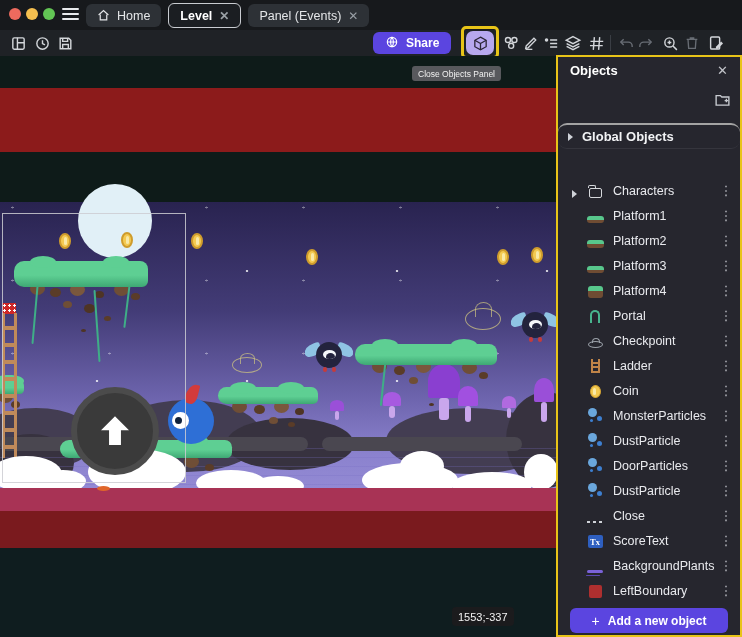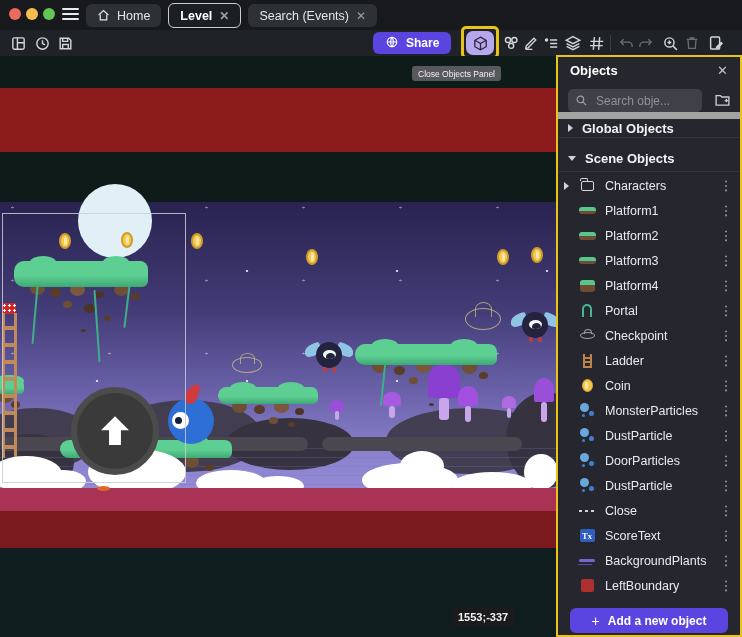--- a/index.html
+++ b/index.html
@@ -34,21 +34,21 @@
   .preview .drop{display:flex;align-items:center;justify-content:center;width:21px;border-left:1px solid #5a5f66;}
   .share{position:absolute;left:373px;top:32px;height:22px;padding:0 12px;display:flex;align-items:center;gap:7px;
          background:#5b45e0;border-radius:6px;color:#fff;font-size:12px;font-weight:bold;cursor:pointer;}
   .cube-box{position:absolute;left:461px;top:26px;width:38px;height:33px;border:3px solid #e8c418;border-radius:5px;pointer-events:none;}
   .cube-btn{position:absolute;left:466px;top:31px;width:28px;height:24px;background:#b7a8ee;border-radius:7px;
             display:flex;align-items:center;justify-content:center;cursor:pointer;}
   .tooltip{position:absolute;left:412px;top:66px;height:15px;padding:0 6px;display:flex;align-items:center;
            background:#58595d;border-radius:3px;color:#f2f2f2;font-size:8.5px;white-space:nowrap;z-index:40;}
 
   
-  .canvas{position:absolute;top:56px;left:0;width:742px;height:581px;background:#0e1b19;overflow:hidden;font-weight:bold;}
+  .canvas{position:absolute;top:56px;left:0;width:742px;height:581px;background:#0e1b19;overflow:hidden;}
   .band{position:absolute;left:0;width:742px;}
   .band.red-top{top:32px;height:64px;background:#8c1b1b;}
   .band.pink{top:432px;height:23px;background:#a83355;z-index:20;}
   .band.darkred{top:455px;height:37px;background:#7a1a1e;z-index:20;}
   .band.botdark{top:492px;height:89px;background:#0f1d1f;z-index:20;}
   .sky{position:absolute;left:0;top:146px;width:742px;height:287px;
        background:
         radial-gradient(rgba(255,255,255,.75) 1px,transparent 1.7px),
         radial-gradient(rgba(255,255,255,.4) 1px,transparent 1.6px),
         linear-gradient(#292350 0%,#433c77 38%,#6d64ad 68%,#8b82ce 88%,#938ad4 100%);
@@ -104,26 +104,26 @@
   .p-title{font-size:13px;font-weight:bold;color:#fff;flex:1;}
   .p-close{color:#c2c4ca;font-size:13px;cursor:pointer;}
   .p-search{position:absolute;left:10px;top:32px;width:134px;height:23px;background:#404049;border-radius:5px;
             display:flex;align-items:center;gap:6px;padding:0 7px;}
   .p-search input{flex:1;min-width:0;background:transparent;border:none;outline:none;color:#e6e6e6;font-size:12px;
                   font-family:"Liberation Sans",sans-serif;}
   .p-search input::placeholder{color:#8f9199;}
   .p-addfolder{position:absolute;right:9px;top:34px;color:#c9ccd2;cursor:pointer;}
   .p-sect{position:absolute;left:0;right:0;height:26px;display:flex;align-items:center;gap:9px;padding-left:10px;
           font-size:13px;font-weight:bold;color:#f2f3f5;cursor:pointer;}
-  .p-sect.g{top:55px;border-top:7px solid #a3a3a3;border-bottom:1px solid #35353d;}
+  .p-sect.g{top:66px;border-top:2px solid #a3a3a3;border-bottom:1px solid #35353d;border-radius:9px;}
   .p-sect.s{top:89px;border-bottom:1px solid #35353d;}
   .caret-r{width:0;height:0;border-left:5px solid #cfd2d8;border-top:4px solid transparent;border-bottom:4px solid transparent;}
   .caret-d{width:0;height:0;border-top:5px solid #cfd2d8;border-left:4px solid transparent;border-right:4px solid transparent;}
   .p-list{position:absolute;left:0;right:0;top:116px;}
-  .obj-row{height:25px;display:flex;align-items:center;padding:0 6px 0 6px;cursor:pointer;}
+  .obj-row{height:25px;display:flex;align-items:flex-end;padding:0 6px 0 14px;cursor:pointer;}
   .cslot{width:13px;display:flex;}
   .oicon{width:20px;flex:0 0 20px;display:flex;align-items:center;justify-content:center;margin-right:8px;}
   .olabel{flex:1;font-size:12.5px;color:#e9eaee;}
   .kebab{width:16px;text-align:center;color:#b9bbc2;font-size:13px;}
   .ic-folder{width:13px;height:10px;border:1.5px solid #d6d8dc;border-radius:2px;position:relative;}
   .ic-folder::before{content:"";position:absolute;top:-4px;left:-1.5px;width:6px;height:2px;
                      border:1.5px solid #d6d8dc;border-bottom:none;border-radius:2px 2px 0 0;}
   .ic-plat{width:17px;height:7px;border-radius:3px;background:linear-gradient(#58c78c 0 55%,#6f4c33 55%);}
   .ic-plat.p2{height:8px;} .ic-plat.p4{width:15px;height:12px;background:linear-gradient(#58c78c 0 38%,#6f4c33 38%);}
   .ic-portal{width:10px;height:13px;border:2px solid #48b58e;border-bottom:none;border-radius:6px 6px 0 0;}
@@ -169,21 +169,21 @@
               <path d="M6 10v10h12V10"></path>
             </svg>
         </span>
         <span>Home</span>
       </div>
       <div class="tab active">
         <span>Level</span>
         <span class="x">✕</span>
       </div>
       <div class="tab">
-        <span>Search (Events)</span>
+        <span>Panel (Events)</span>
         <span class="x">✕</span>
       </div>
     </div>
   </div>
 
   <div class="toolbar"></div>
   <div class="tbtn" style="left:8px">
     <svg width="17" height="17" viewBox="0 0 24 24" fill="none" stroke="currentColor" stroke-width="2">
         <rect x="4" y="4" width="16" height="16" rx="2"></rect>
         <path d="M10.5 4v16M10.5 11h9.5"></path>
@@ -403,42 +403,31 @@
     <div class="band botdark"></div>
 
     <div class="coordbadge">1553;-337</div>
   </div>
 
   <div class="panel">
     <div class="p-head">
       <span class="p-title">Objects</span>
       <span class="p-close">✕</span>
     </div>
-    <div class="p-search">
-      <svg width="13" height="13" viewBox="0 0 24 24" fill="none" stroke="#9a9ca4" stroke-width="2.4">
-          <circle cx="10" cy="10" r="6"></circle>
-          <path d="M14.6 14.6L20.5 20.5"></path>
-        </svg>
-      <input placeholder="Search obje..." style="">
-    </div>
     <span class="p-addfolder">
       <svg width="17" height="17" viewBox="0 0 24 24" fill="none" stroke="currentColor" stroke-width="1.9">
           <path d="M3 6.5h6l2 2h10V20H3V6.5z"></path>
           <path d="M17.5 11v5M15 13.5h5"></path>
         </svg>
     </span>
 
     <div class="p-sect g">
       <span class="caret-r"></span>
       <span>Global Objects</span>
     </div>
-    <div class="p-sect s">
-      <span class="caret-d"></span>
-      <span>Scene Objects</span>
-    </div>
 
     <div class="p-list">
       <div class="obj-row">
         <span class="cslot">
             <span class="caret-r"></span>
           </span>
         <span class="oicon">
             <span class="ic-folder"></span>
           </span>
         <span class="olabel">Characters</span>

